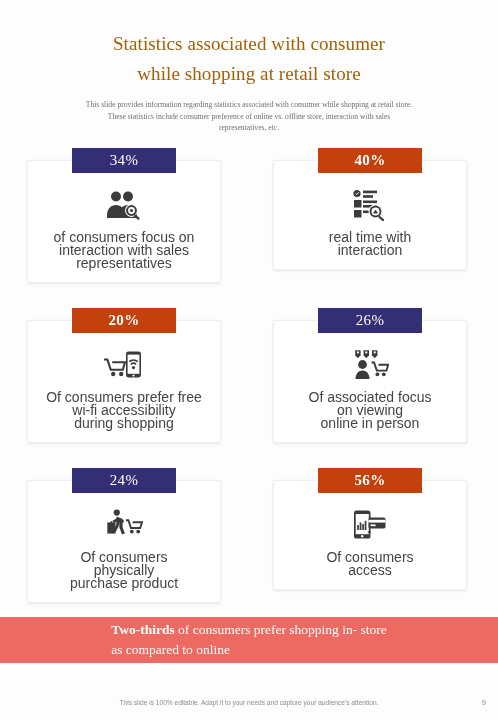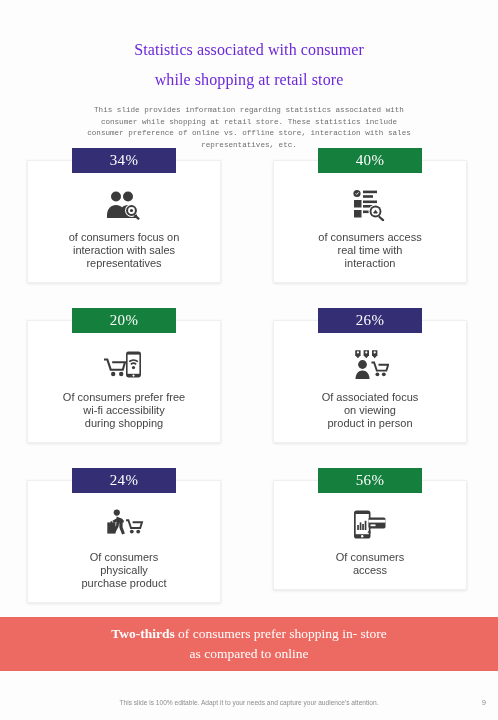--- a/index.html
+++ b/index.html
@@ -22,38 +22,38 @@
     background: #fdfdfd;
   }
 
   
   .header {
     padding-top: 26px;
     text-align: center;
   }
   .title {
     font-family: "Liberation Serif", serif;
-    font-size: 16px;
+    font-size: 19px;
     line-height: 30px;
-    color: #6d28d9;
+    color: #a16207;
     letter-spacing: 0.1px;
-    margin: 9px auto;
+    margin: 3px auto;
     width: 360px;
     font-weight: 400;
   }
   .title .line2 { display: block; }
 
   .subtitle {
     margin: 10px auto 0 auto;
     width: 330px;
     font-size: 7.6px;
     line-height: 11.5px;
     color: #6f6f6f;
     text-align: center;
-    font-family: Liberation Mono, monospace;
+    font-family: Liberation Serif, serif;
   }
 
   
   .grid {
     position: absolute;
     left: 0;
     top: 148px;
     width: 494px;
   }
   .row {
@@ -86,51 +86,51 @@
     height: 25px;
     line-height: 25px;
     text-align: center;
     font-family: "Liberation Serif", serif;
     font-size: 15px;
     color: #ffffff;
     letter-spacing: 0.3px;
     z-index: 3;
   }
   .banner.navy  { background: #342F74; }
-  .banner.coral { background: #15803d; }
+  .banner.coral { background: #c2410c; font-weight: bold; }
 
   .icon-box {
     height: 36px;
     display: flex;
     align-items: center;
     justify-content: center;
     margin-bottom: 8px;
   }
   .icon-box svg { display: block; }
 
   .card-text {
-    font-size: 11px;
+    font-size: 14px;
     line-height: 13px;
     color: #444444;
     font-family: "Liberation Sans", sans-serif;
   }
   .card-text span { display: block; }
 
   
   .callout {
     position: absolute;
     left: 0;
     top: 617px;
     width: 498px;
-    height: 54px;
+    height: 46px;
     background: #EC6A62;
     display: flex;
     align-items: center;
     justify-content: center;
-    text-align: center;
+    text-align: left;
   }
   .callout-text {
     font-family: "Liberation Serif", serif;
     font-size: 13.5px;
     line-height: 20px;
     color: #ffffff;
   }
   .callout-text b { font-weight: 700; }
   .callout-text .l2 { display: block; }
 
@@ -218,21 +218,20 @@
               <rect x="1" y="21" width="7.5" height="7.5"></rect>
               <rect x="10" y="21.5" width="7" height="2.6"></rect>
               <circle cx="22.5" cy="22.5" r="7" fill="#ffffff"></circle>
               <circle cx="22.5" cy="22.5" r="5.9" fill="#3b3b3b"></circle>
               <circle cx="22.5" cy="22.5" r="4" fill="#ffffff"></circle>
               <path d="M20.6 24.4v-1.1l1.9-2.6 1.9 2.6v1.1z" fill="#3b3b3b"></path>
               <rect x="26.4" y="26.4" width="7" height="2.2" rx="1.1" transform="rotate(42 26.4 26.4)"></rect>
             </svg>
           </div>
           <div class="card-text">
-            <span>of consumers access</span>
             <span>real time with</span>
             <span>interaction</span>
           </div>
         </div>
       </div>
 
     </div>
 
     <div class="row">
 
@@ -274,21 +273,21 @@
               <circle cx="11.5" cy="15.5" r="4.4"></circle>
               <path d="M4.5 30c0-5 3.1-8.4 7-8.4s7 3.4 7 8.4z"></path>
               <path d="M20.5 13.5h2.6l2.7 8.1h9.6l1.8-5.9h-9.7" stroke="#3b3b3b" stroke-width="1.9" fill="none"></path>
               <circle cx="26.4" cy="25.3" r="1.9"></circle>
               <circle cx="32.8" cy="25.3" r="1.9"></circle>
             </svg>
           </div>
           <div class="card-text">
             <span>Of associated focus</span>
             <span>on viewing</span>
-            <span>product in person</span>
+            <span>online in person</span>
           </div>
         </div>
       </div>
 
     </div>
 
     <div class="row">
 
       <div class="card-wrap">
         <div class="banner navy">24%</div>

